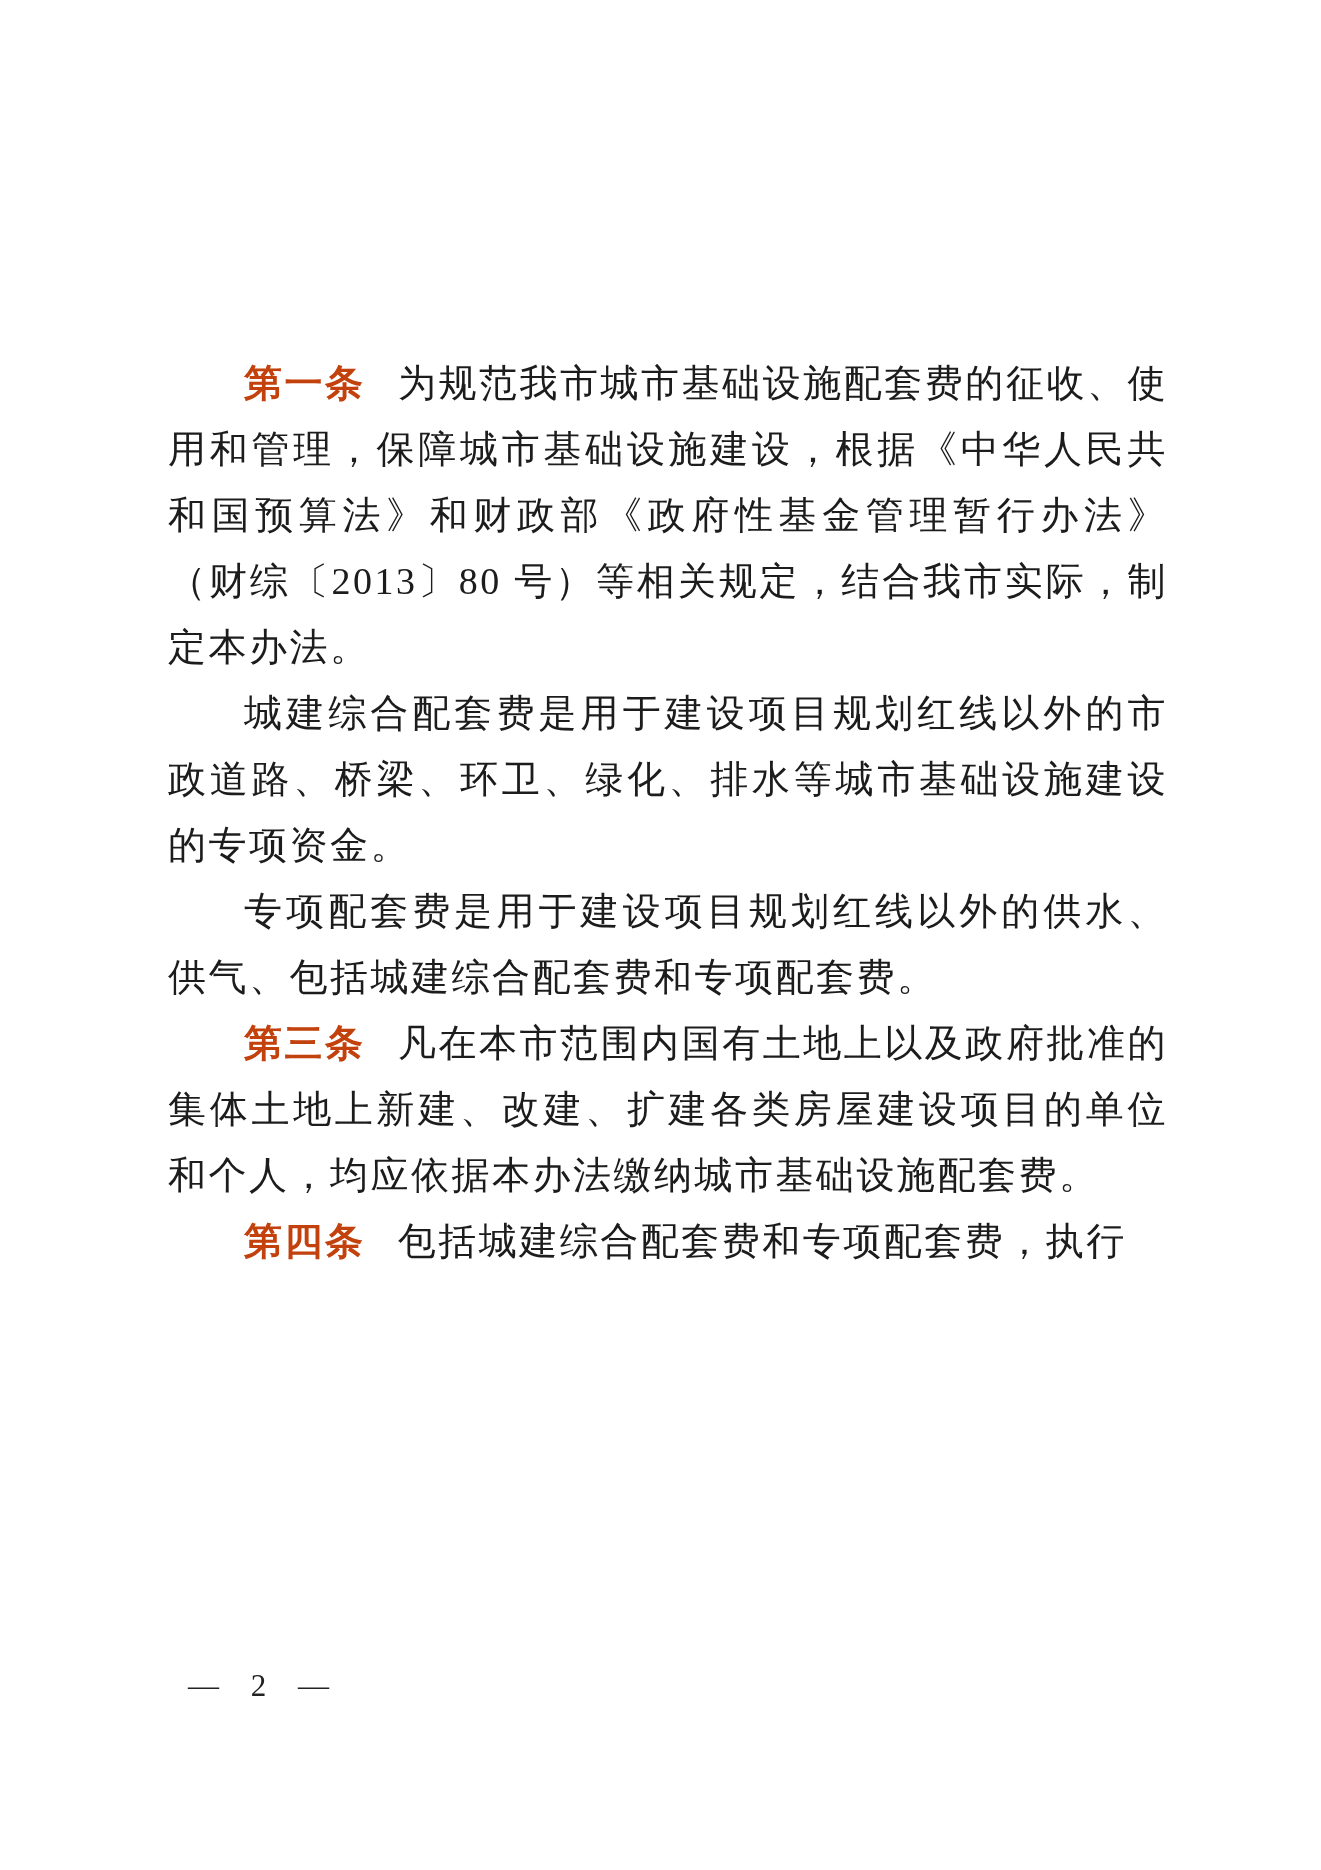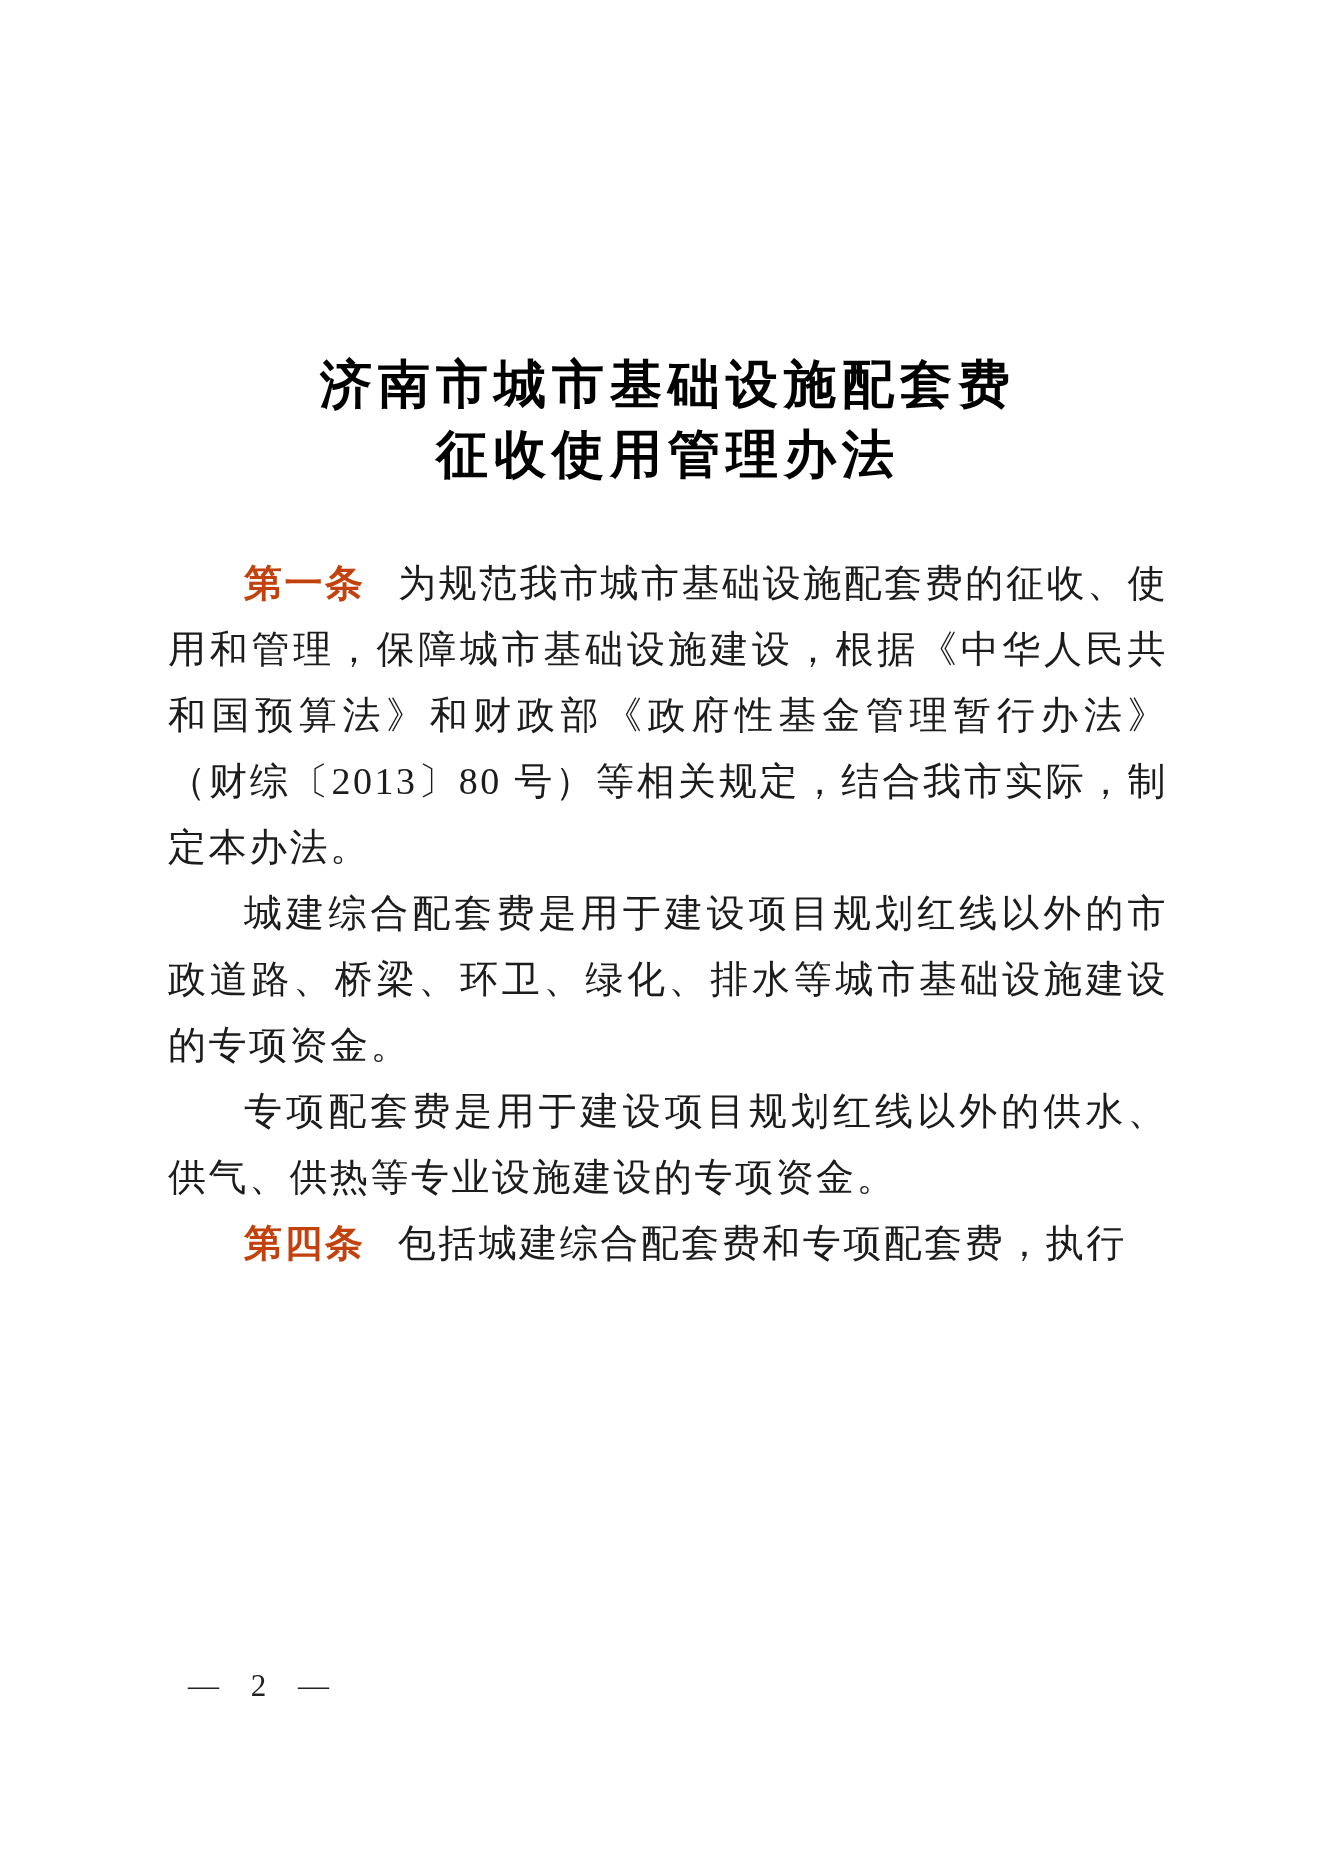--- a/index.html
+++ b/index.html
@@ -53,34 +53,33 @@
     color: #222222;
     white-space: nowrap;
   }
 </style>
 </head>
 <body>
 
 <div class="page">
   <div class="content">
 
-    <h1 class="doc-title">
-      <span class="title-line">济南市城市基础设施配套费</span>
-      <span class="title-line">征收使用管理办法</span>
-    </h1>
 
     <div class="body-text">
       <p>
         <span class="lead">第一条</span><span>为规范我市城市基础设施配套费的征收、使用和管理，保障城市基础设施建设，根据《中华人民共和国预算法》和财政部《政府性基金管理暂行办法》（财综〔2013〕80 号）等相关规定，结合我市实际，制定本办法。</span>
       </p>
       <p>
         <span class="lead"></span><span>城建综合配套费是用于建设项目规划红线以外的市政道路、桥梁、环卫、绿化、排水等城市基础设施建设的专项资金。</span>
       </p>
       <p>
-        <span class="lead"></span><span>专项配套费是用于建设项目规划红线以外的供水、供气、供热等专业设施建设的专项资金。</span>
+        <span class="lead"></span><span>专项配套费是用于建设项目规划红线以外的供水、供气、包括城建综合配套费和专项配套费。</span>
+      </p>
+      <p>
+        <span class="lead">第三条</span><span>凡在本市范围内国有土地上以及政府批准的集体土地上新建、改建、扩建各类房屋建设项目的单位和个人，均应依据本办法缴纳城市基础设施配套费。</span>
       </p>
       <p>
         <span class="lead">第四条</span><span>包括城建综合配套费和专项配套费，执行</span>
       </p>
     </div>
 
   </div>
 
   <div class="page-number">— 2 —</div>
 </div>

